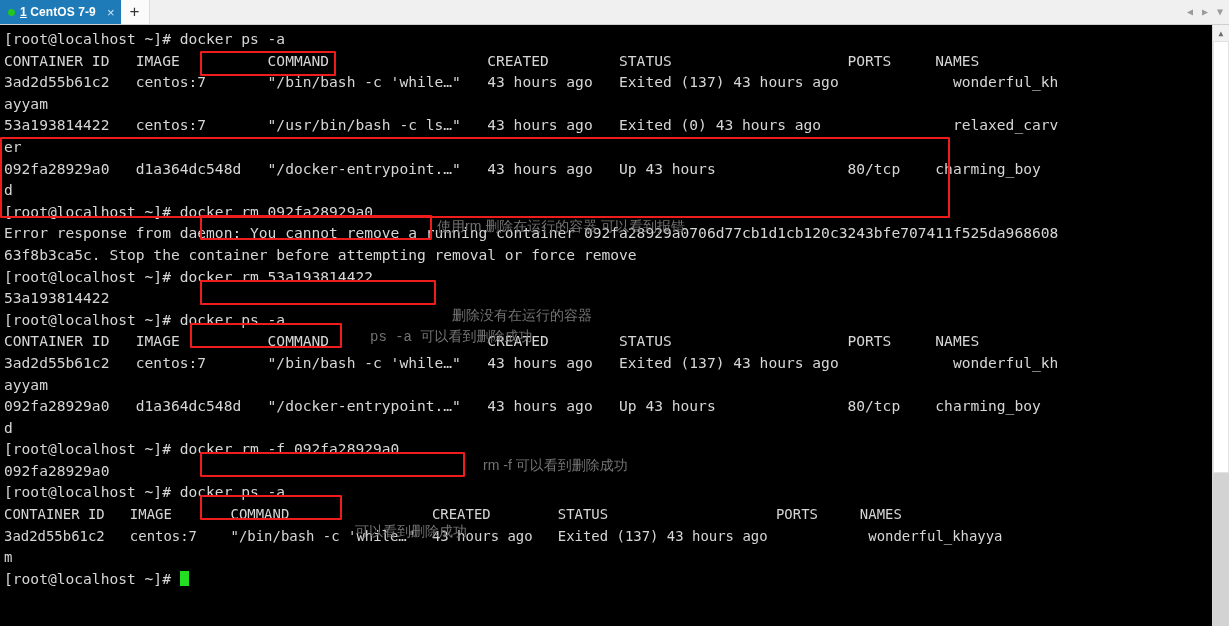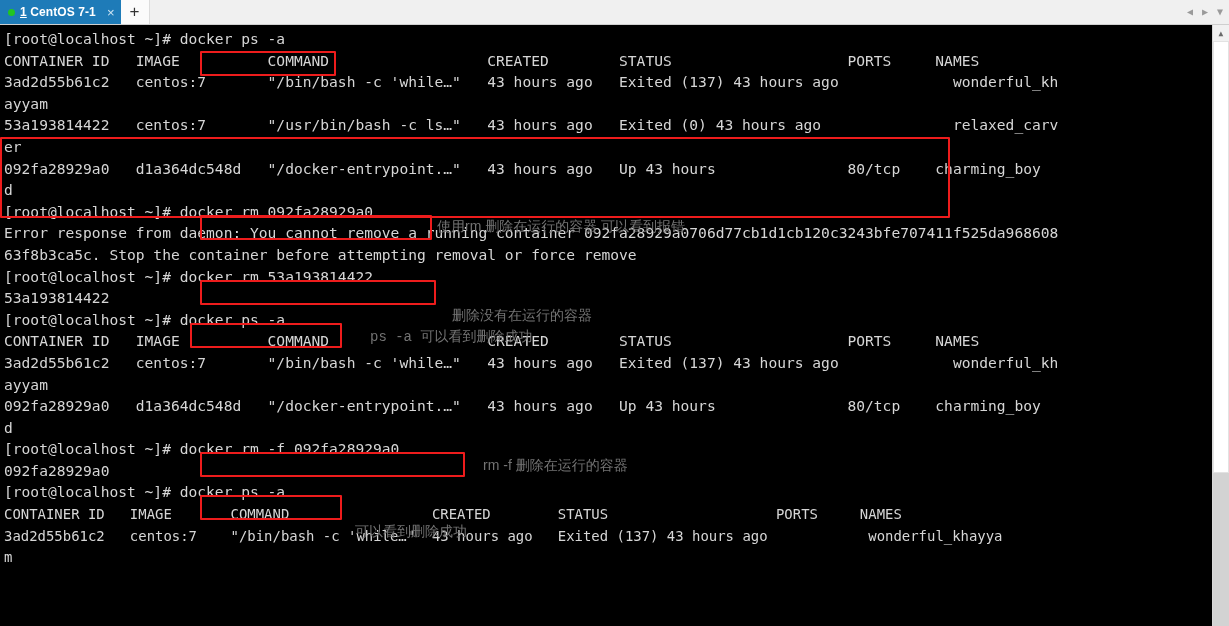--- a/index.html
+++ b/index.html
@@ -185,21 +185,21 @@
     bottom: 0;
     background: #d3d3d3;
   }
 </style>
 </head>
 <body>
 
 <div class="tabbar">
   <div class="tab">
     <span class="tab-dot"></span>
-    <span class="tab-title"><span class="num">1</span><span> CentOS 7-1</span></span>
+    <span class="tab-title"><span class="num">1</span><span> CentOS 7-9</span></span>
     <span class="tab-close">×</span>
   </div>
   <div class="tab-new">+</div>
   <div class="tabbar-spacer"></div>
   <div class="tabbar-right">
     <span>◀</span>
     <span>▶</span>
     <span>▼</span>
   </div>
 </div>
@@ -225,33 +225,34 @@
 3ad2d55b61c2   centos:7       "/bin/bash -c 'while…"   43 hours ago   Exited (137) 43 hours ago             wonderful_kh
 ayyam
 092fa28929a0   d1a364dc548d   "/docker-entrypoint.…"   43 hours ago   Up 43 hours               80/tcp    charming_boy
 d
 [root@localhost ~]# docker rm -f 092fa28929a0
 092fa28929a0
 [root@localhost ~]# docker ps -a</pre>
       <pre class="screen2">CONTAINER ID   IMAGE       COMMAND                 CREATED        STATUS                    PORTS     NAMES
 3ad2d55b61c2   centos:7    "/bin/bash -c 'while…"  43 hours ago   Exited (137) 43 hours ago            wonderful_khayya
 m</pre>
+      <pre class="screen"><span>[root@localhost ~]# </span><span class="cursor"></span></pre>
     </div>
     <div id="overlays">
         <div class="hl" style="left: 200px; top: 26px; width: 136px; height: 25px;"></div>
         <div class="hl" style="left: 0px; top: 112px; width: 950px; height: 81px;"></div>
         <div class="hl" style="left: 200px; top: 190px; width: 232px; height: 25px;"></div>
         <div class="hl" style="left: 200px; top: 255px; width: 236px; height: 25px;"></div>
         <div class="hl" style="left: 190px; top: 298px; width: 152px; height: 25px;"></div>
         <div class="hl" style="left: 200px; top: 427px; width: 265px; height: 25px;"></div>
         <div class="hl" style="left: 200px; top: 470px; width: 142px; height: 25px;"></div>
         <div class="note" style="left: 437px; top: 193px;">使用rm 删除在运行的容器  可以看到报错</div>
         <div class="note" style="left: 452px; top: 282px;">删除没有在运行的容器</div>
         <div class="note" style="left: 370px; top: 303px; font-family: Liberation Mono, monospace;">ps -a 可以看到删除成功</div>
-        <div class="note" style="left: 483px; top: 432px;">rm -f 删除在运行的容器</div>
+        <div class="note" style="left: 483px; top: 432px;">rm -f 可以看到删除成功</div>
         <div class="note" style="left: 355px; top: 498px;">可以看到删除成功</div>
       </div>
   </div>
 
   <div class="scrollbar">
     <div class="sb-btn">▲</div>
     <div class="sb-thumb"></div>
     <div class="sb-track"></div>
   </div>
 </div>

